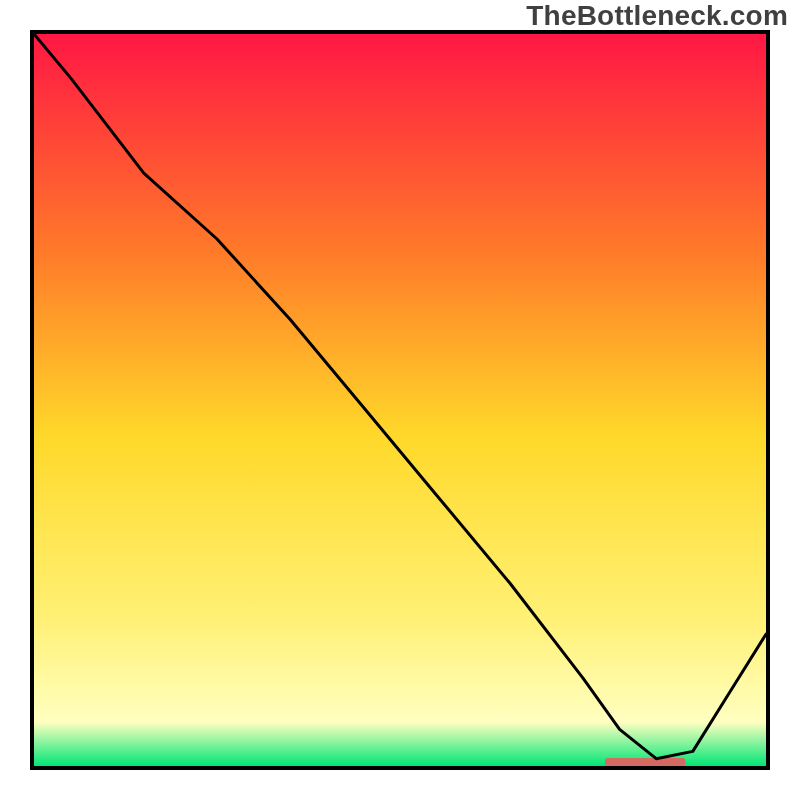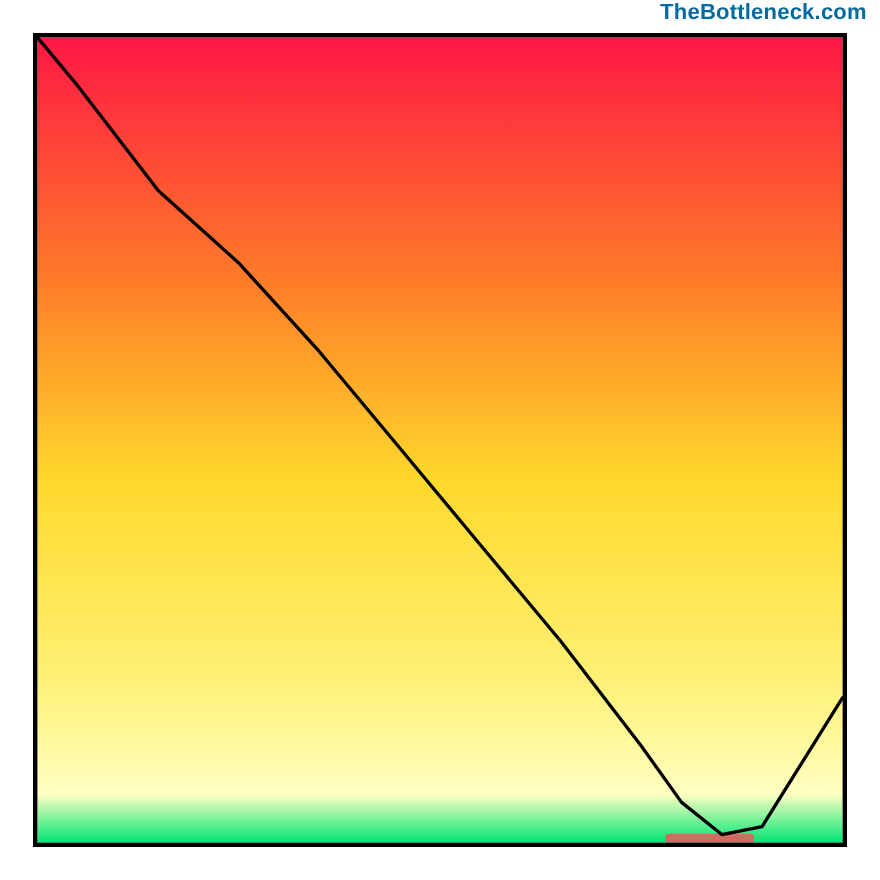--- a/index.html
+++ b/index.html
@@ -12,23 +12,23 @@
   }
   .container {
     position: relative;
     width: 800px;
     height: 800px;
   }
   .watermark {
     position: absolute;
     top: 0;
     right: 12px;
-    font-size: 20px;
+    font-size: 28px;
     font-weight: bold;
-    color: #0369a1;
+    color: #404040;
     letter-spacing: 0.2px;
   }
   .plot {
     position: absolute;
     top: 30px;
     left: 30px;
     width: 740px;
     height: 740px;
   }
   svg {

